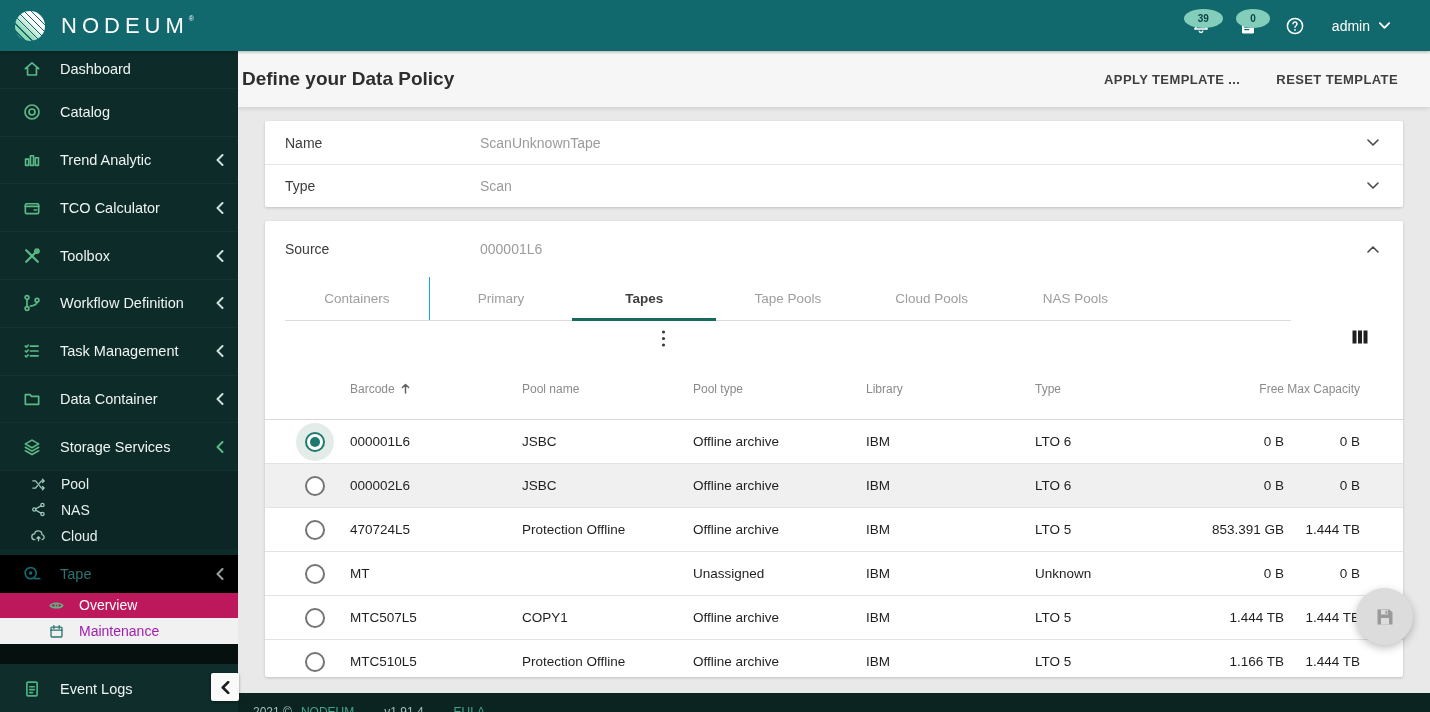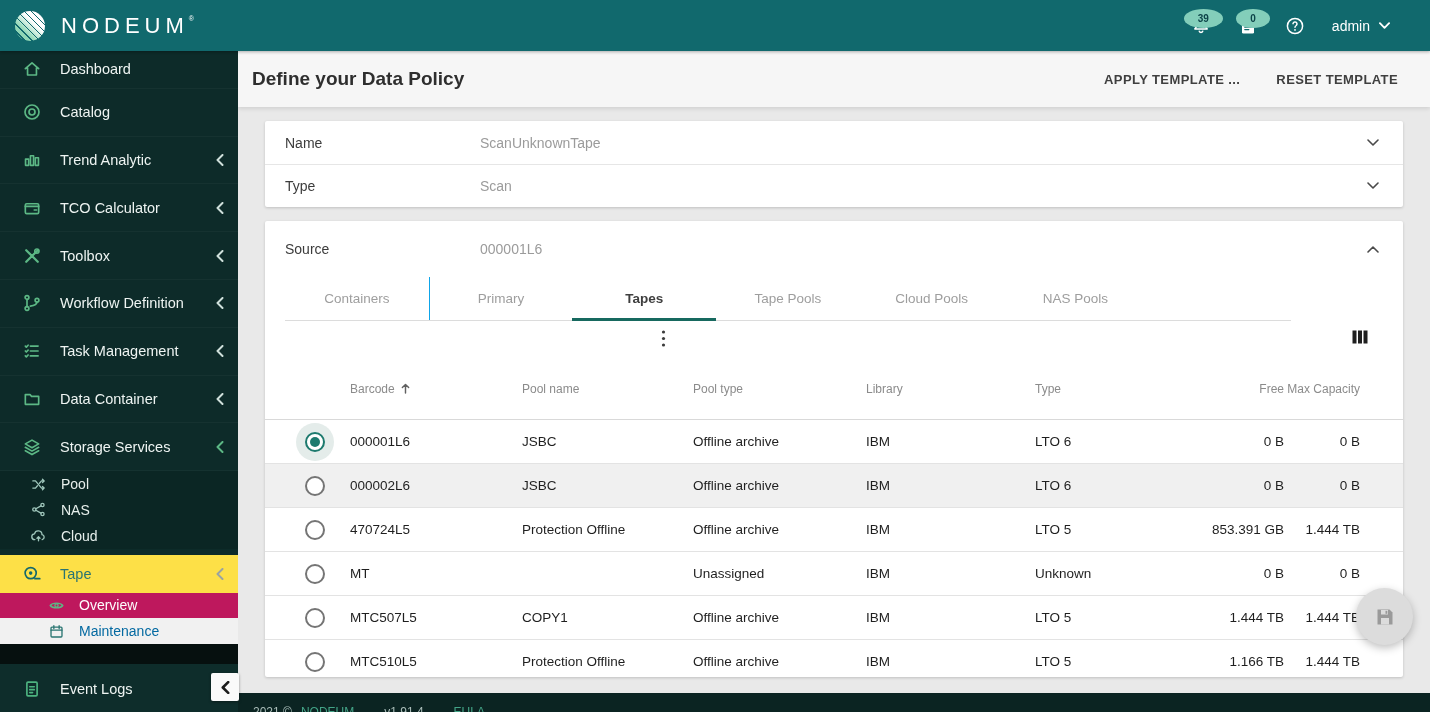--- a/index.html
+++ b/index.html
@@ -30,39 +30,39 @@
   .side-item:first-child { height:38px; }
   .side-item .icon { width:20px; height:20px; margin-right:18px; color:#5cb885; flex:0 0 auto; }
   .side-item .icon svg { width:20px; height:20px; }
   .side-item .lbl { flex:1 1 auto; }
   .side-item .chev { width:8px; height:12px; color:#cfe0db; }
   .side-item .chev svg { width:8px; height:12px; stroke-width:2; }
   .side-item.expanded .chev { color:#5cb885; }
   .side-sub { display:flex; align-items:center; height:26px; padding:0 14px 0 30px; color:#e7efec; font-size:14px; cursor:pointer; background:#0b2624; }
   .side-sub .icon { width:17px; height:17px; margin-right:14px; color:#9fc6bb; }
   .side-sub .icon svg { width:17px; height:17px; stroke-width:1.4; }
-  .side-tape { margin-top:6px; height:38px; background:#fde047; color:#2b7472; border-bottom:none; }
+  .side-tape { margin-top:6px; height:38px; background:#000000; color:#2b7472; border-bottom:none; }
   .side-tape .icon { color:#15686c; }
   .side-tape .chev { color:#9aa3a1; }
   .side-sub.dark { height:26px; background:#be185d; color:#fdfdfd; padding-left:48px; }
   .side-sub.dark .icon { color:#5cb885; }
-  .side-sub.light { height:26px; background:#f1f1f1; color:#0369a1; padding-left:48px; }
+  .side-sub.light { height:26px; background:#f1f1f1; color:#a21caf; padding-left:48px; }
   .side-sub.light .icon { color:#2a7571; }
   .side-black { height:20px; background:#06100f; }
   .side-bottom { flex:1 1 auto; border-bottom:none; background:#0e2d2b; align-items:center; padding-top:2px; }
   .side-bottom .icon { color:#4db380; }
 
   
   .footer { position:absolute; left:238px; right:0; top:693px; height:37px; background:#0b2422; z-index:40; display:flex; align-items:center; padding-left:15px; font-size:12px; color:#a9bcb8; gap:9px; }
   .footer .green { color:#43a487; cursor:pointer; }
   .collapse-btn { position:absolute; left:211px; top:673px; width:28px; height:28px; background:#fafafa; border:none; border-radius:2px; box-shadow:0 1px 3px rgba(0,0,0,.4); z-index:50; display:flex; align-items:center; justify-content:center; color:#1d1d1d; cursor:pointer; }
   .collapse-btn svg { width:9px; height:13px; stroke-width:2.4; }
 
   
-  .titlebar { position:absolute; left:238px; top:51px; width:1192px; height:56px; background:#f6f6f6; z-index:10; display:flex; align-items:center; justify-content:space-between; padding:0 32px 0 14px; box-shadow:0 2px 4px rgba(0,0,0,.10); }
+  .titlebar { position:absolute; left:238px; top:51px; width:1192px; height:56px; background:#f6f6f6; z-index:10; display:flex; align-items:center; justify-content:space-between; padding:0 32px 0 4px; box-shadow:0 2px 4px rgba(0,0,0,.10); }
   .titlebar h1 { font-size:19px; font-weight:bold; color:#2e2e2e; }
   .titlebar .actions { display:flex; gap:36px; }
   .titlebar button { background:none; border:none; font-family:inherit; font-size:13px; font-weight:bold; letter-spacing:.4px; color:#3f3f3f; cursor:pointer; }
 
   .card { position:absolute; background:#fff; border-radius:2px; box-shadow:0 1px 3px rgba(0,0,0,.18); z-index:5; }
   .card-policy { left:265px; top:121px; width:1138px; height:86px; }
   .field-row { height:43px; display:flex; align-items:center; padding:0 26px 0 20px; position:relative; }
   .field-row + .field-row { border-top:1px solid #e6e6e6; height:42px; }
   .field-row .flabel { width:195px; font-size:14px; color:#3c3c3c; }
   .field-row .fvalue { font-size:14px; color:#9b9b9b; }

